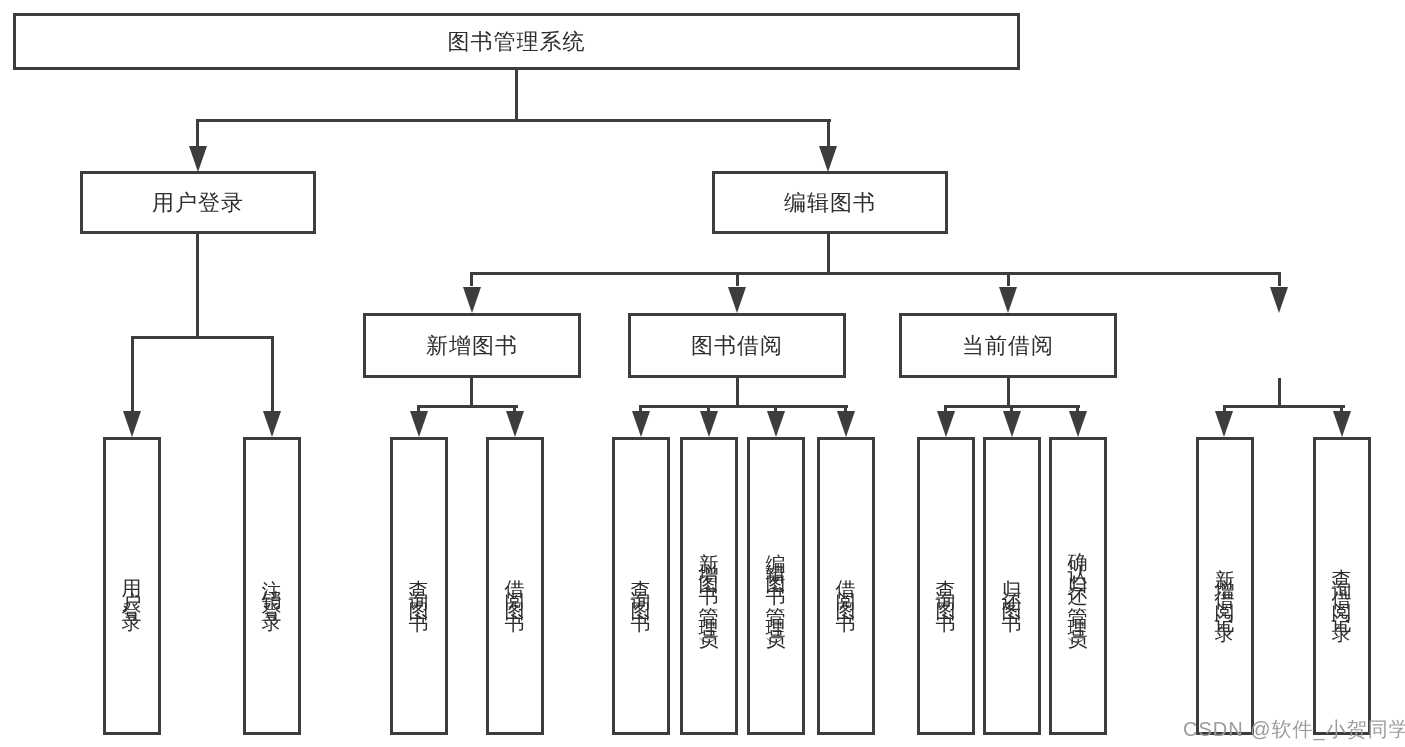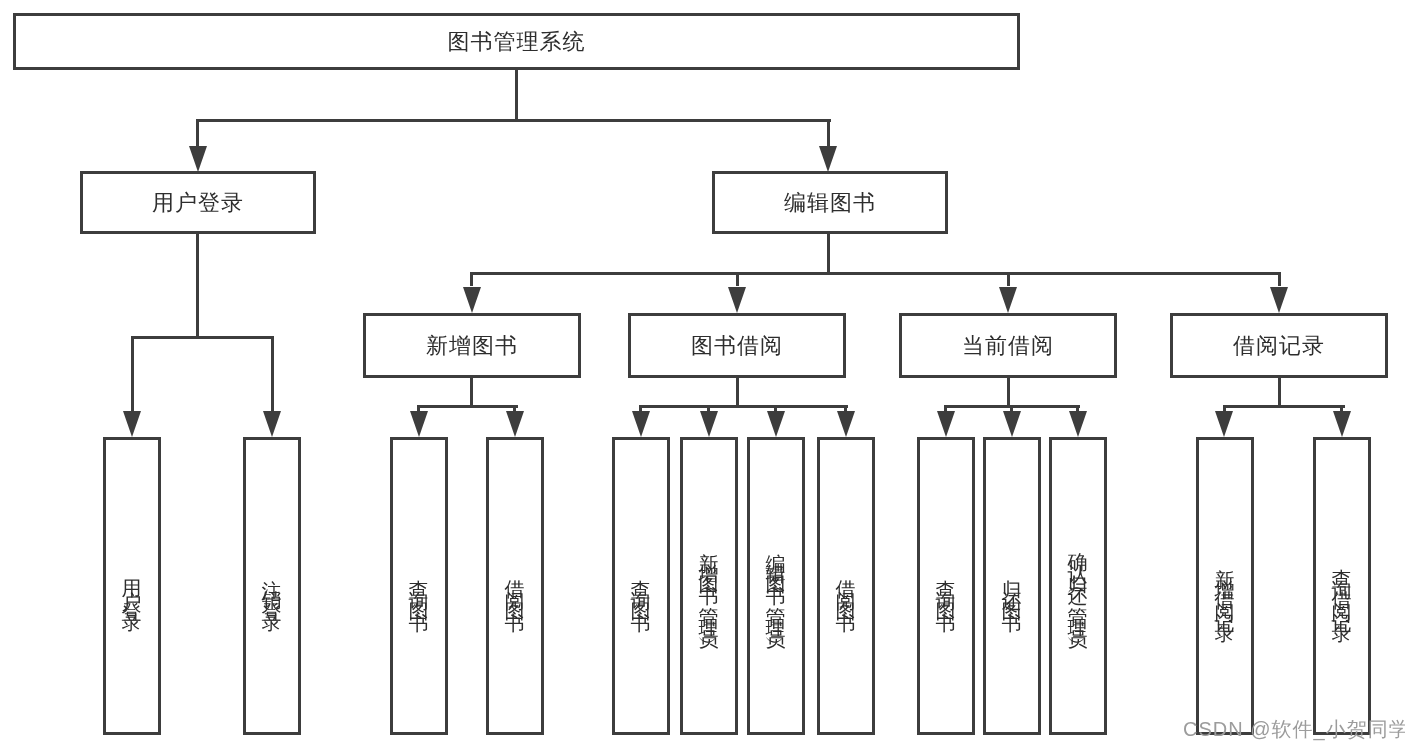--- a/index.html
+++ b/index.html
@@ -60,23 +60,20 @@
   <div class="arr" style="left:1270px;top:287px;"></div>
 
   <div class="box" style="left:363px;top:313px;width:218px;height:65px;">
     <span>新增图书</span>
   </div>
   <div class="box" style="left:899px;top:313px;width:218px;height:65px;">
     <span>当前借阅</span>
   </div>
   <div class="box" style="left:628px;top:313px;width:218px;height:65px;">
     <span>图书借阅</span>
-  </div>
-  <div class="box" style="left:1170px;top:313px;width:218px;height:65px;">
-    <span>借阅记录</span>
   </div>
 
   <div class="v" style="left:470px;top:378px;width:3px;height:27px;"></div>
   <div class="h" style="left:417px;top:405px;width:101px;height:3px;"></div>
   <div class="v" style="left:417px;top:405px;width:3px;height:10px;"></div>
   <div class="arr" style="left:410px;top:411px;"></div>
   <div class="v" style="left:513px;top:405px;width:3px;height:10px;"></div>
   <div class="arr" style="left:506px;top:411px;"></div>
 
   <div class="v" style="left:736px;top:378px;width:3px;height:27px;"></div>

